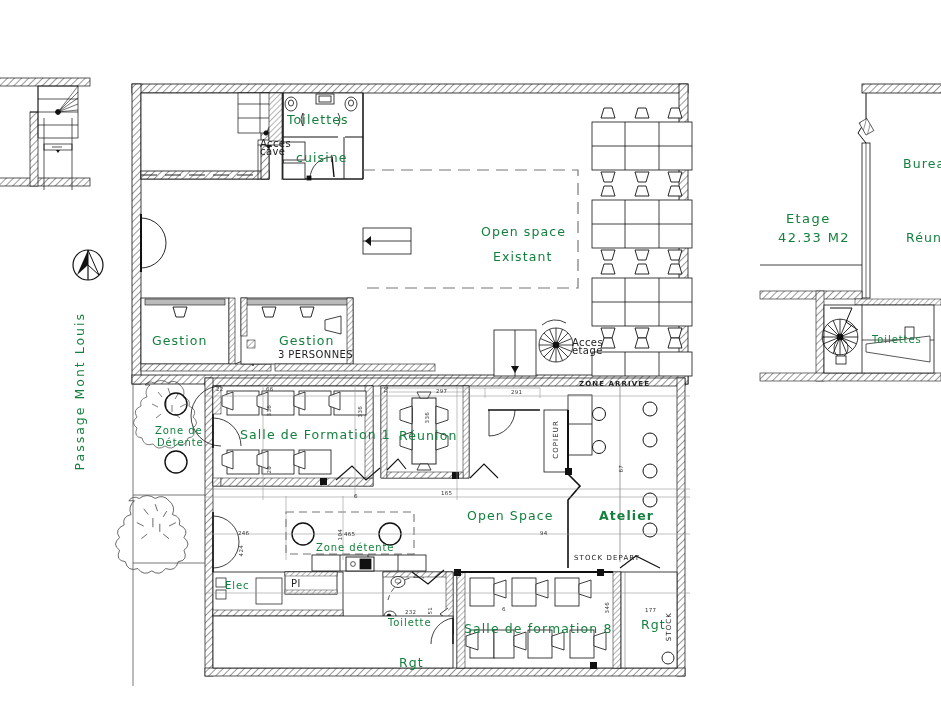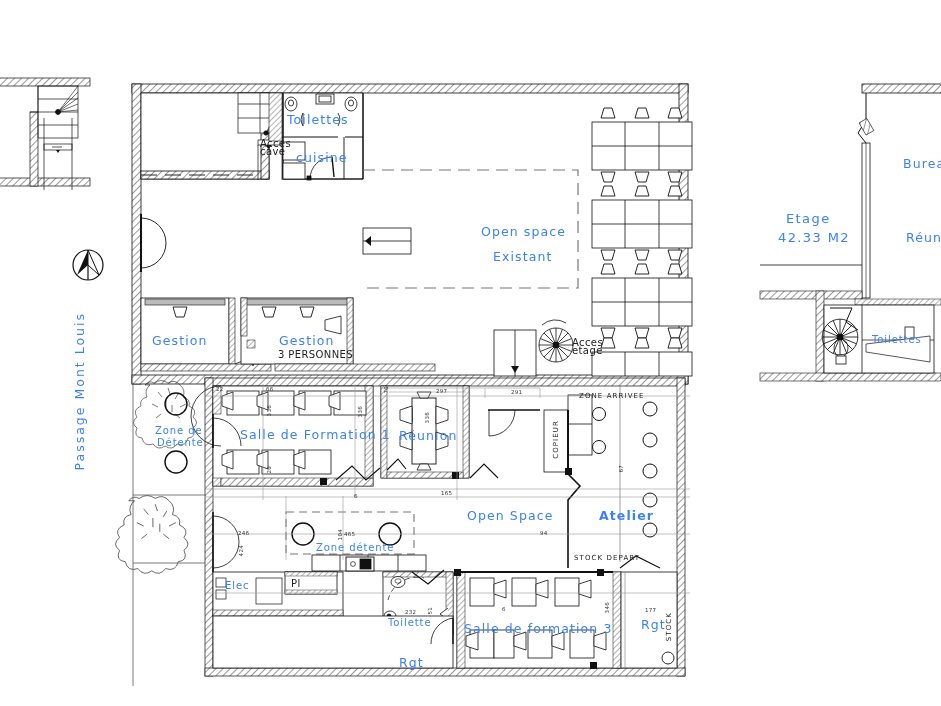--- a/index.html
+++ b/index.html
@@ -1,20 +1,20 @@
 <!DOCTYPE html>
 <html><head>
 <meta charset="utf-8">
 <style>
   html,body{margin:0;padding:0;background:#ffffff;}
   body{width:941px;height:706px;overflow:hidden;
        font-family:"DejaVu Sans","Liberation Sans",sans-serif;color:#1a1a1a;}
   #plan{position:relative;width:941px;height:706px;background:#fff;}
   svg{display:block;}
-  .lbl{position:absolute;white-space:nowrap;color:#3b82f6;}
+  .lbl{position:absolute;white-space:nowrap;color:#15803d;}
   .room-lbl{font-size:12.5px;letter-spacing:1.1px;}
   .room-lbl-sm{font-size:10px;letter-spacing:.9px;}
   .tiny{font-size:10px;letter-spacing:.4px;color:#222;}
   .tiny2{font-size:5.5px;letter-spacing:.3px;color:#333;}
   .cap{font-size:7px;letter-spacing:1.1px;color:#222;}
   .vert{writing-mode:vertical-rl;transform:rotate(180deg);}
   .street{font-size:12.5px;letter-spacing:2px;}
   .etg{font-size:13px;letter-spacing:1.4px;}
 </style>
 </head>
@@ -536,30 +536,30 @@
   <div class="lbl etg" style="left:778px;top:230px;">42.33 M2</div>
   <div class="lbl room-lbl" style="left:903px;top:156px;">Bureau</div>
   <div class="lbl room-lbl" style="left:906px;top:230px;">Réunion</div>
   <div class="lbl room-lbl-sm" style="left:872px;top:334px;">Toilettes</div>
 
   <div class="lbl room-lbl-sm" style="left:155px;top:425px;">Zone de</div>
   <div class="lbl room-lbl-sm" style="left:157px;top:437px;">Détente</div>
   <div class="lbl room-lbl" style="left:240px;top:427px;">Salle de Formation 1</div>
   <div class="lbl room-lbl" style="left:399px;top:428px;">Réunion</div>
   <div class="lbl cap vert" style="left:552px;top:420px;">COPIEUR</div>
-  <div class="lbl cap" style="left:579px;top:392px;">ZONE ARRIVEE</div>
+  <div class="lbl cap" style="left:579px;top:380px;font-weight:bold;">ZONE ARRIVEE</div>
   <div class="lbl cap" style="left:574px;top:554px;">STOCK DEPART</div>
   <div class="lbl room-lbl" style="left:599px;top:508px;font-weight:bold;">Atelier</div>
   <div class="lbl room-lbl" style="left:467px;top:508px;">Open Space</div>
   <div class="lbl room-lbl-sm" style="left:316px;top:542px;">Zone détente</div>
   <div class="lbl room-lbl-sm" style="left:225px;top:580px;">Elec</div>
   <div class="lbl tiny" style="left:291px;top:578px;">Pl</div>
   <div class="lbl room-lbl-sm" style="left:388px;top:617px;">Toilette</div>
   <div class="lbl room-lbl" style="left:399px;top:655px;">Rgt</div>
-  <div class="lbl room-lbl" style="left:464px;top:621px;">Salle de formation 3</div>
+  <div class="lbl room-lbl" style="left:464px;top:621px;">Salle de formation 8</div>
   <div class="lbl room-lbl" style="left:641px;top:617px;">Rgt</div>
   <div class="lbl cap vert" style="left:665px;top:612px;">STOCK</div>
 
   <div class="lbl tiny2" style="left:216px;top:386px;">22</div>
   <div class="lbl tiny2" style="left:266px;top:386px;">66</div>
   <div class="lbl tiny2 vert" style="left:266px;top:405px;">336</div>
   <div class="lbl tiny2 vert" style="left:357px;top:406px;">336</div>
   <div class="lbl tiny2 vert" style="left:424px;top:412px;">336</div>
   <div class="lbl tiny2 vert" style="left:266px;top:466px;">20</div>
   <div class="lbl tiny2 vert" style="left:383px;top:386px;">70</div>

